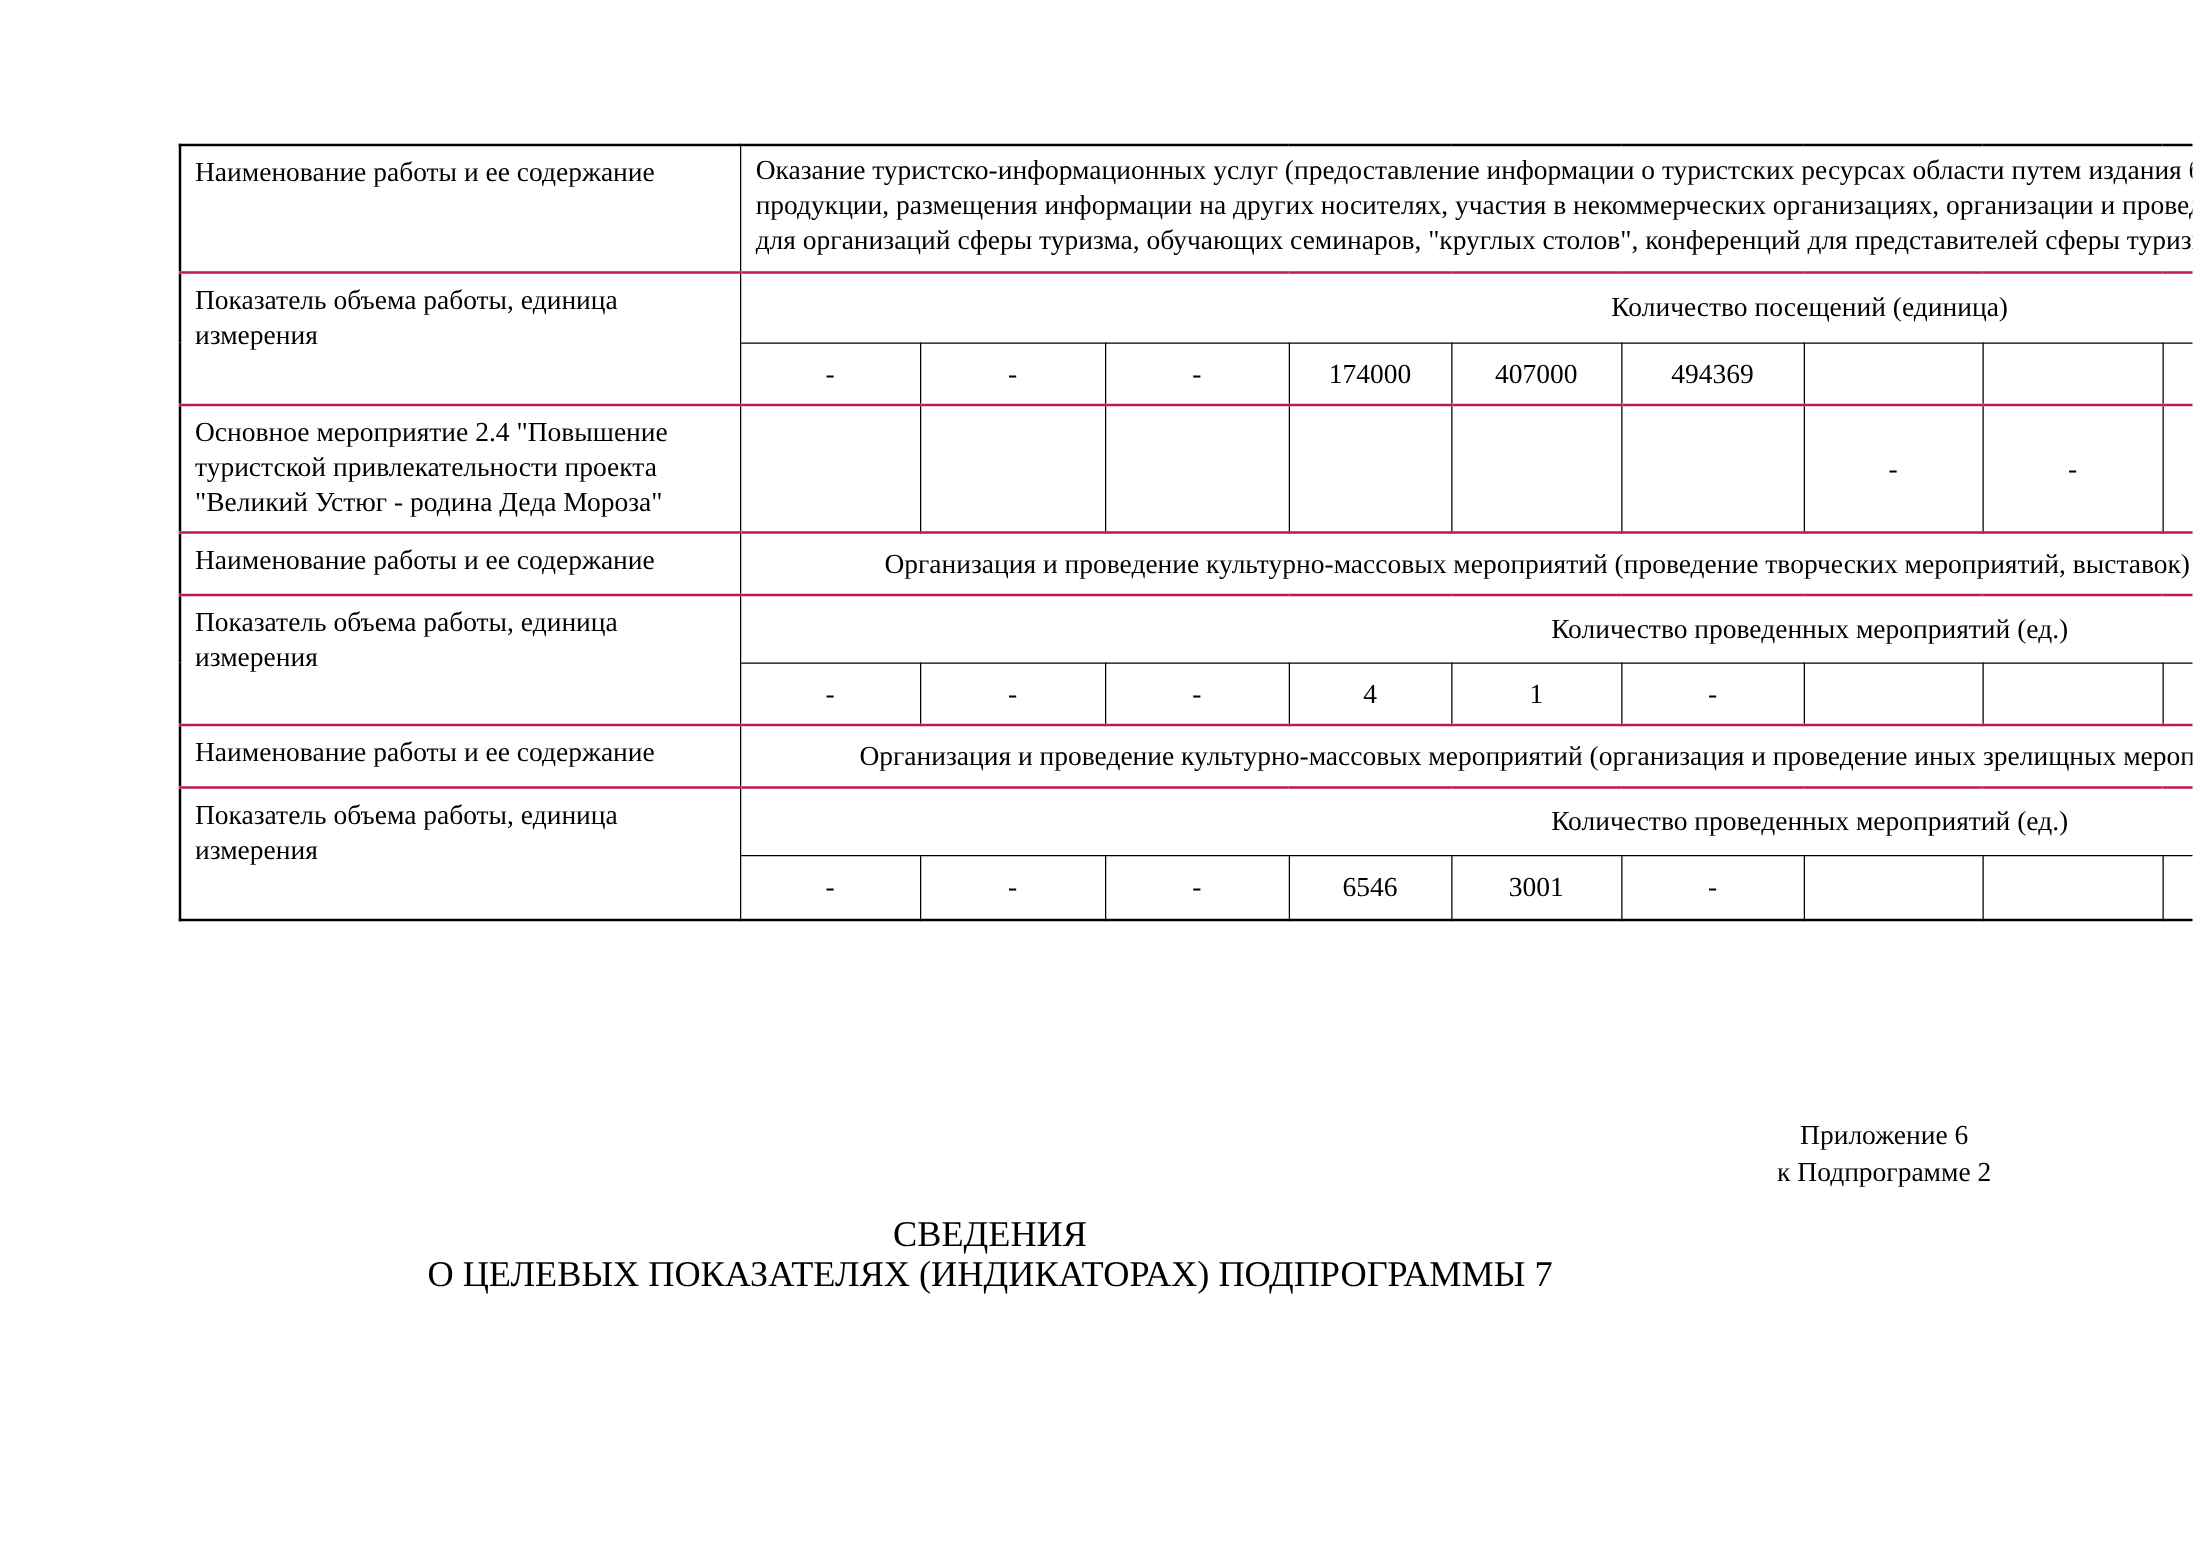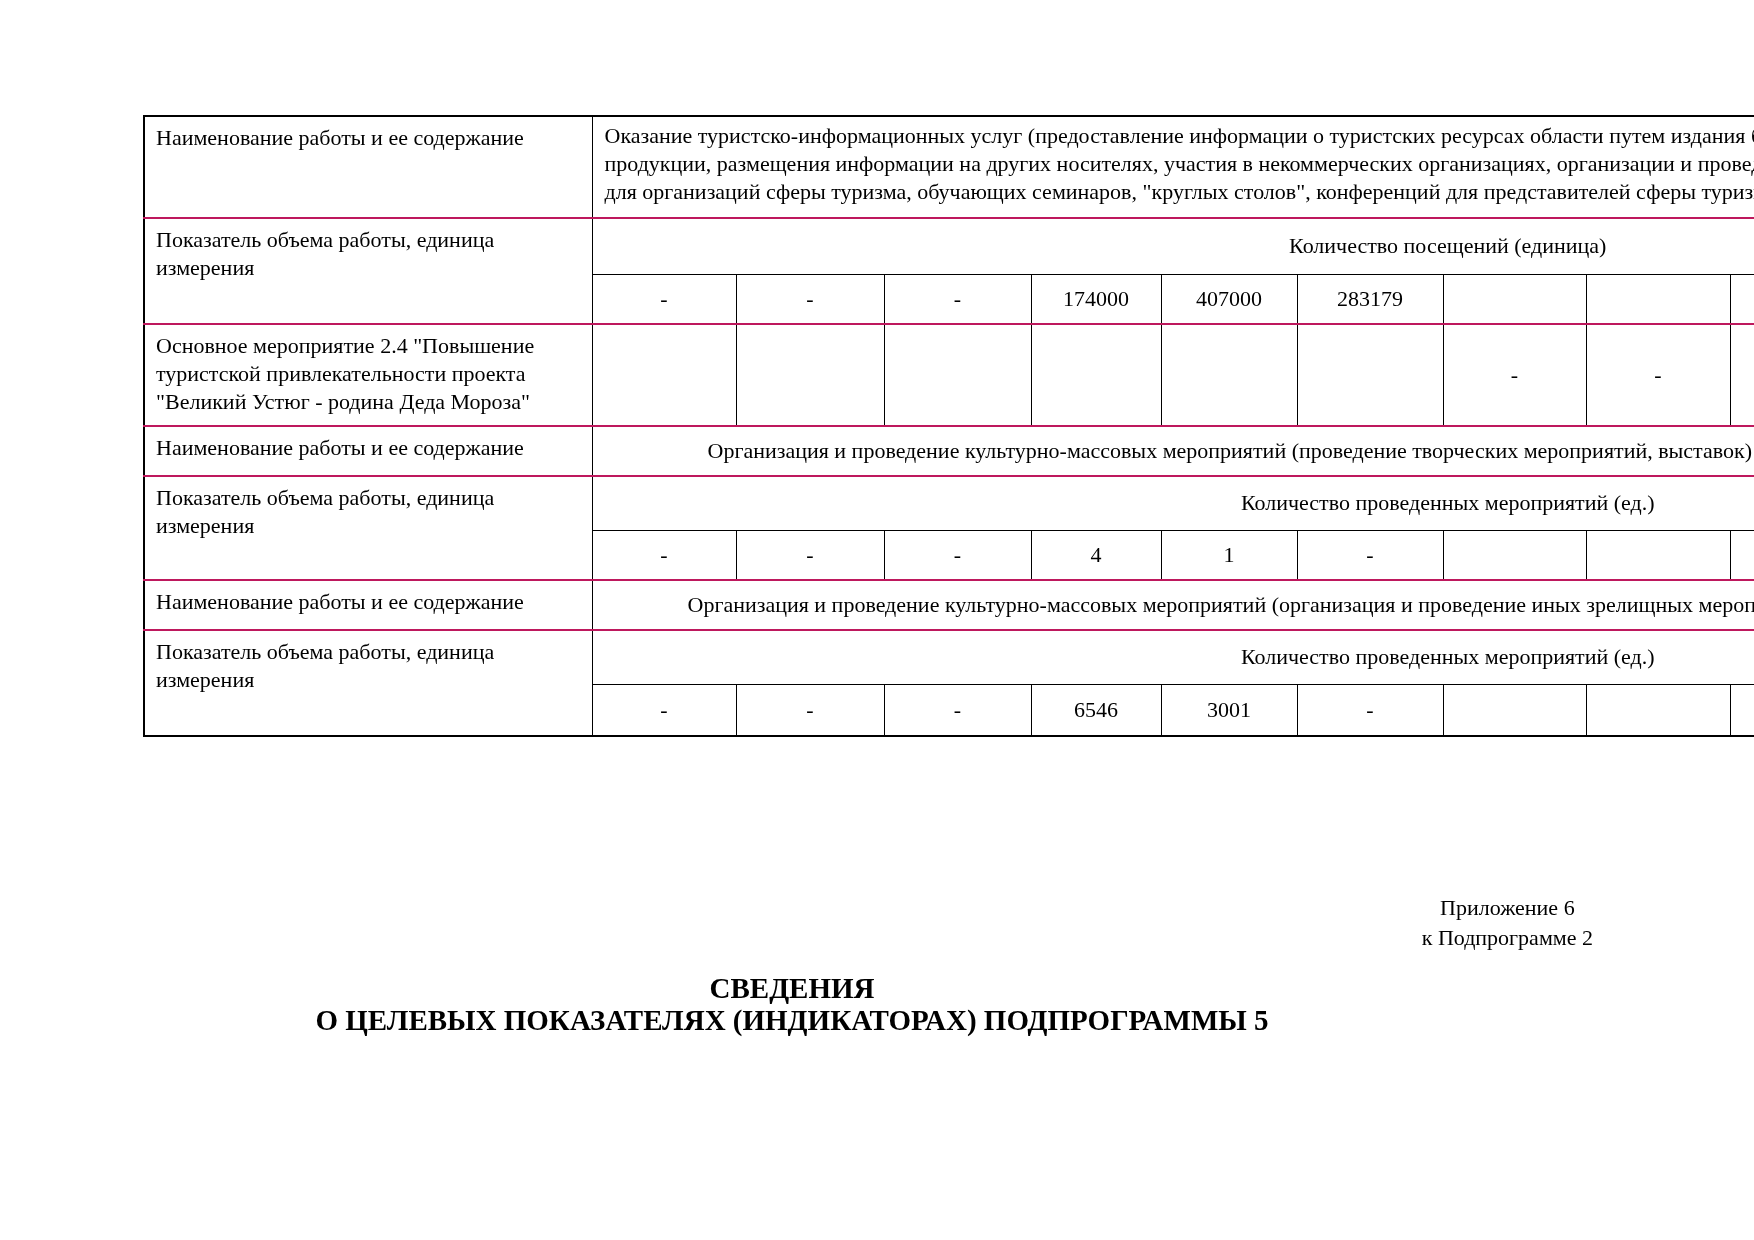--- a/index.html
+++ b/index.html
@@ -25,21 +25,21 @@
   td.val { text-align: center; vertical-align: middle; }
   td.spantext { white-space: nowrap; vertical-align: middle; }
   td.spantext.p115 { padding-left: 115px; }
   td.spantext.p95  { padding-left: 95px; }
   .annex {
     position: absolute; top: 893px; right: 161px;
     text-align: center; font-size: 22px; line-height: 30px;
   }
   .title {
     position: absolute; top: 972px; left: 0; width: 1584px;
-    text-align: center; font-weight: bold;
+    text-align: center; font-weight: normal;
     font-size: 29px; line-height: 32px;
   }
 </style>
 </head>
 <body>
 
 <table class="doc">
   <colgroup>
     <col style="width:448px">
       <col style="width:144px">
@@ -66,21 +66,21 @@
   <tr class="gs" style="height:56px">
     <td class="label" rowspan="2">Показатель объема работы, единица измерения</td>
     <td class="hdr" colspan="9">Количество посещений (единица)</td>
   </tr>
   <tr style="height:50px">
     <td class="val">-</td>
     <td class="val">-</td>
     <td class="val">-</td>
     <td class="val">174000</td>
     <td class="val">407000</td>
-    <td class="val">283179</td>
+    <td class="val">494369</td>
     <td class="val"></td>
     <td class="val"></td>
     <td class="val"></td>
   </tr>
 
   <tr class="gs" style="height:102px">
     <td class="label">Основное мероприятие 2.4 "Повышение туристской привлекательности проекта "Великий Устюг - родина Деда Мороза"</td>
     <td class="val"></td>
     <td class="val"></td>
     <td class="val"></td>
@@ -136,14 +136,14 @@
 </tbody>
   </table>
 
 <div class="annex">
   <div>Приложение 6</div>
   <div>к Подпрограмме 2</div>
 </div>
 
 <div class="title">
   <div>СВЕДЕНИЯ</div>
-  <div>О ЦЕЛЕВЫХ ПОКАЗАТЕЛЯХ (ИНДИКАТОРАХ) ПОДПРОГРАММЫ 5</div>
+  <div>О ЦЕЛЕВЫХ ПОКАЗАТЕЛЯХ (ИНДИКАТОРАХ) ПОДПРОГРАММЫ 7</div>
 </div>
 
 </body></html>

